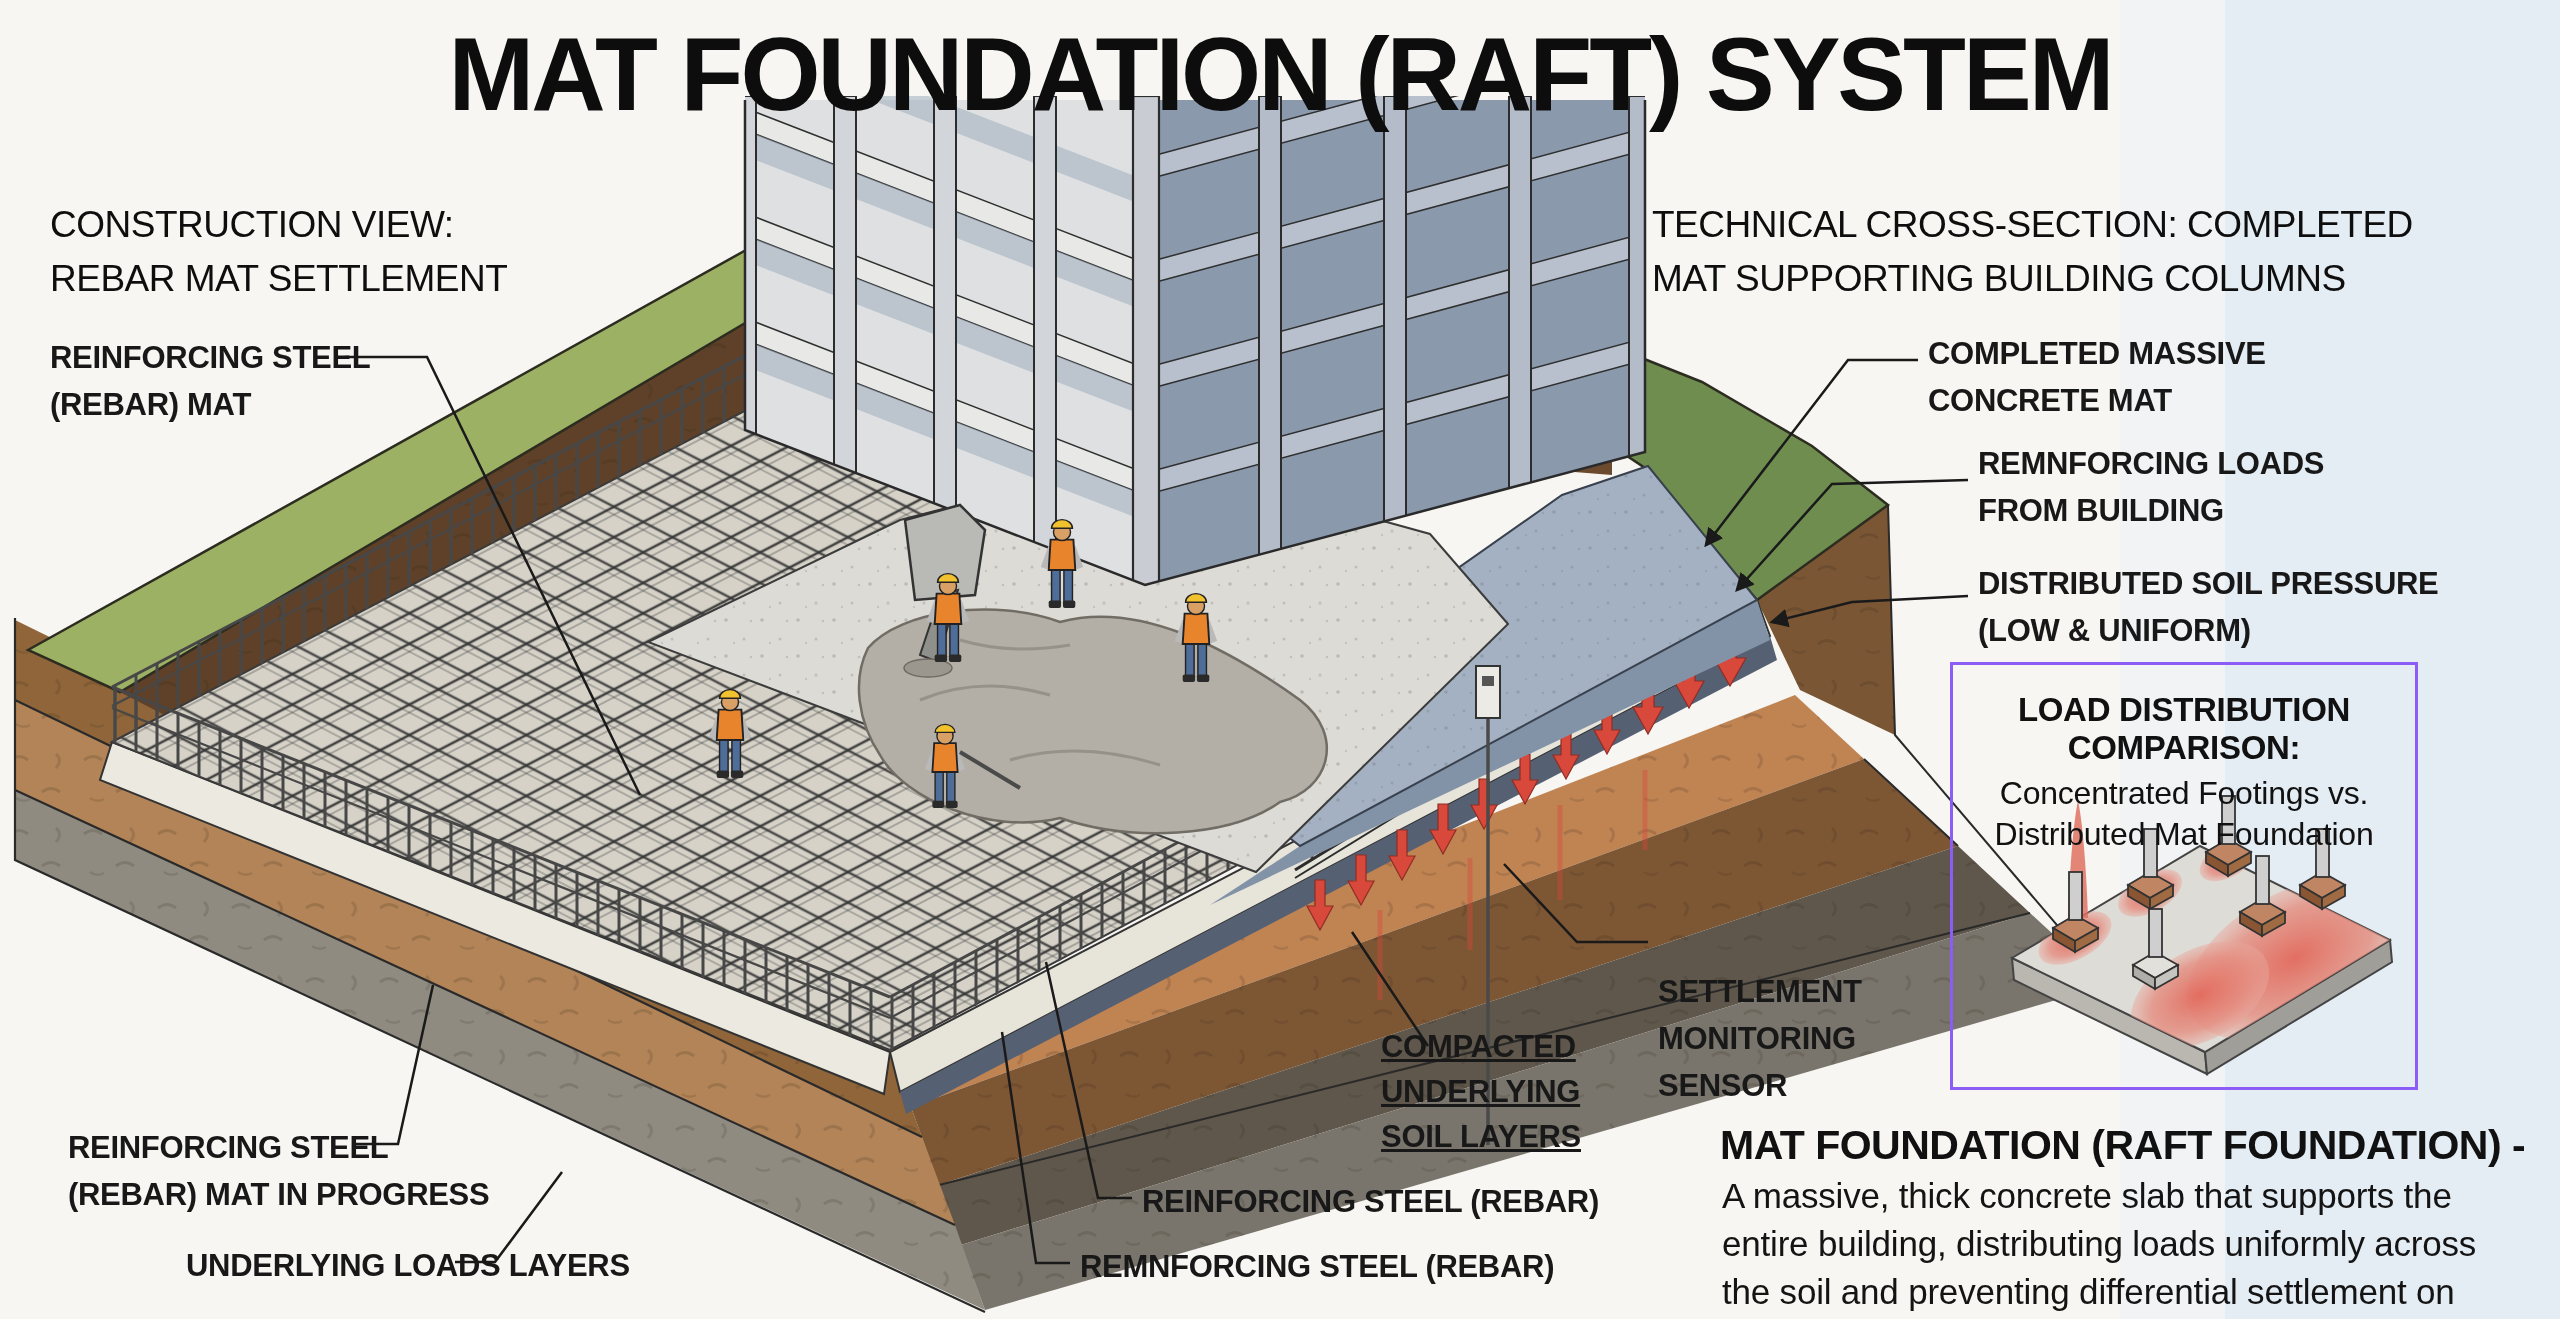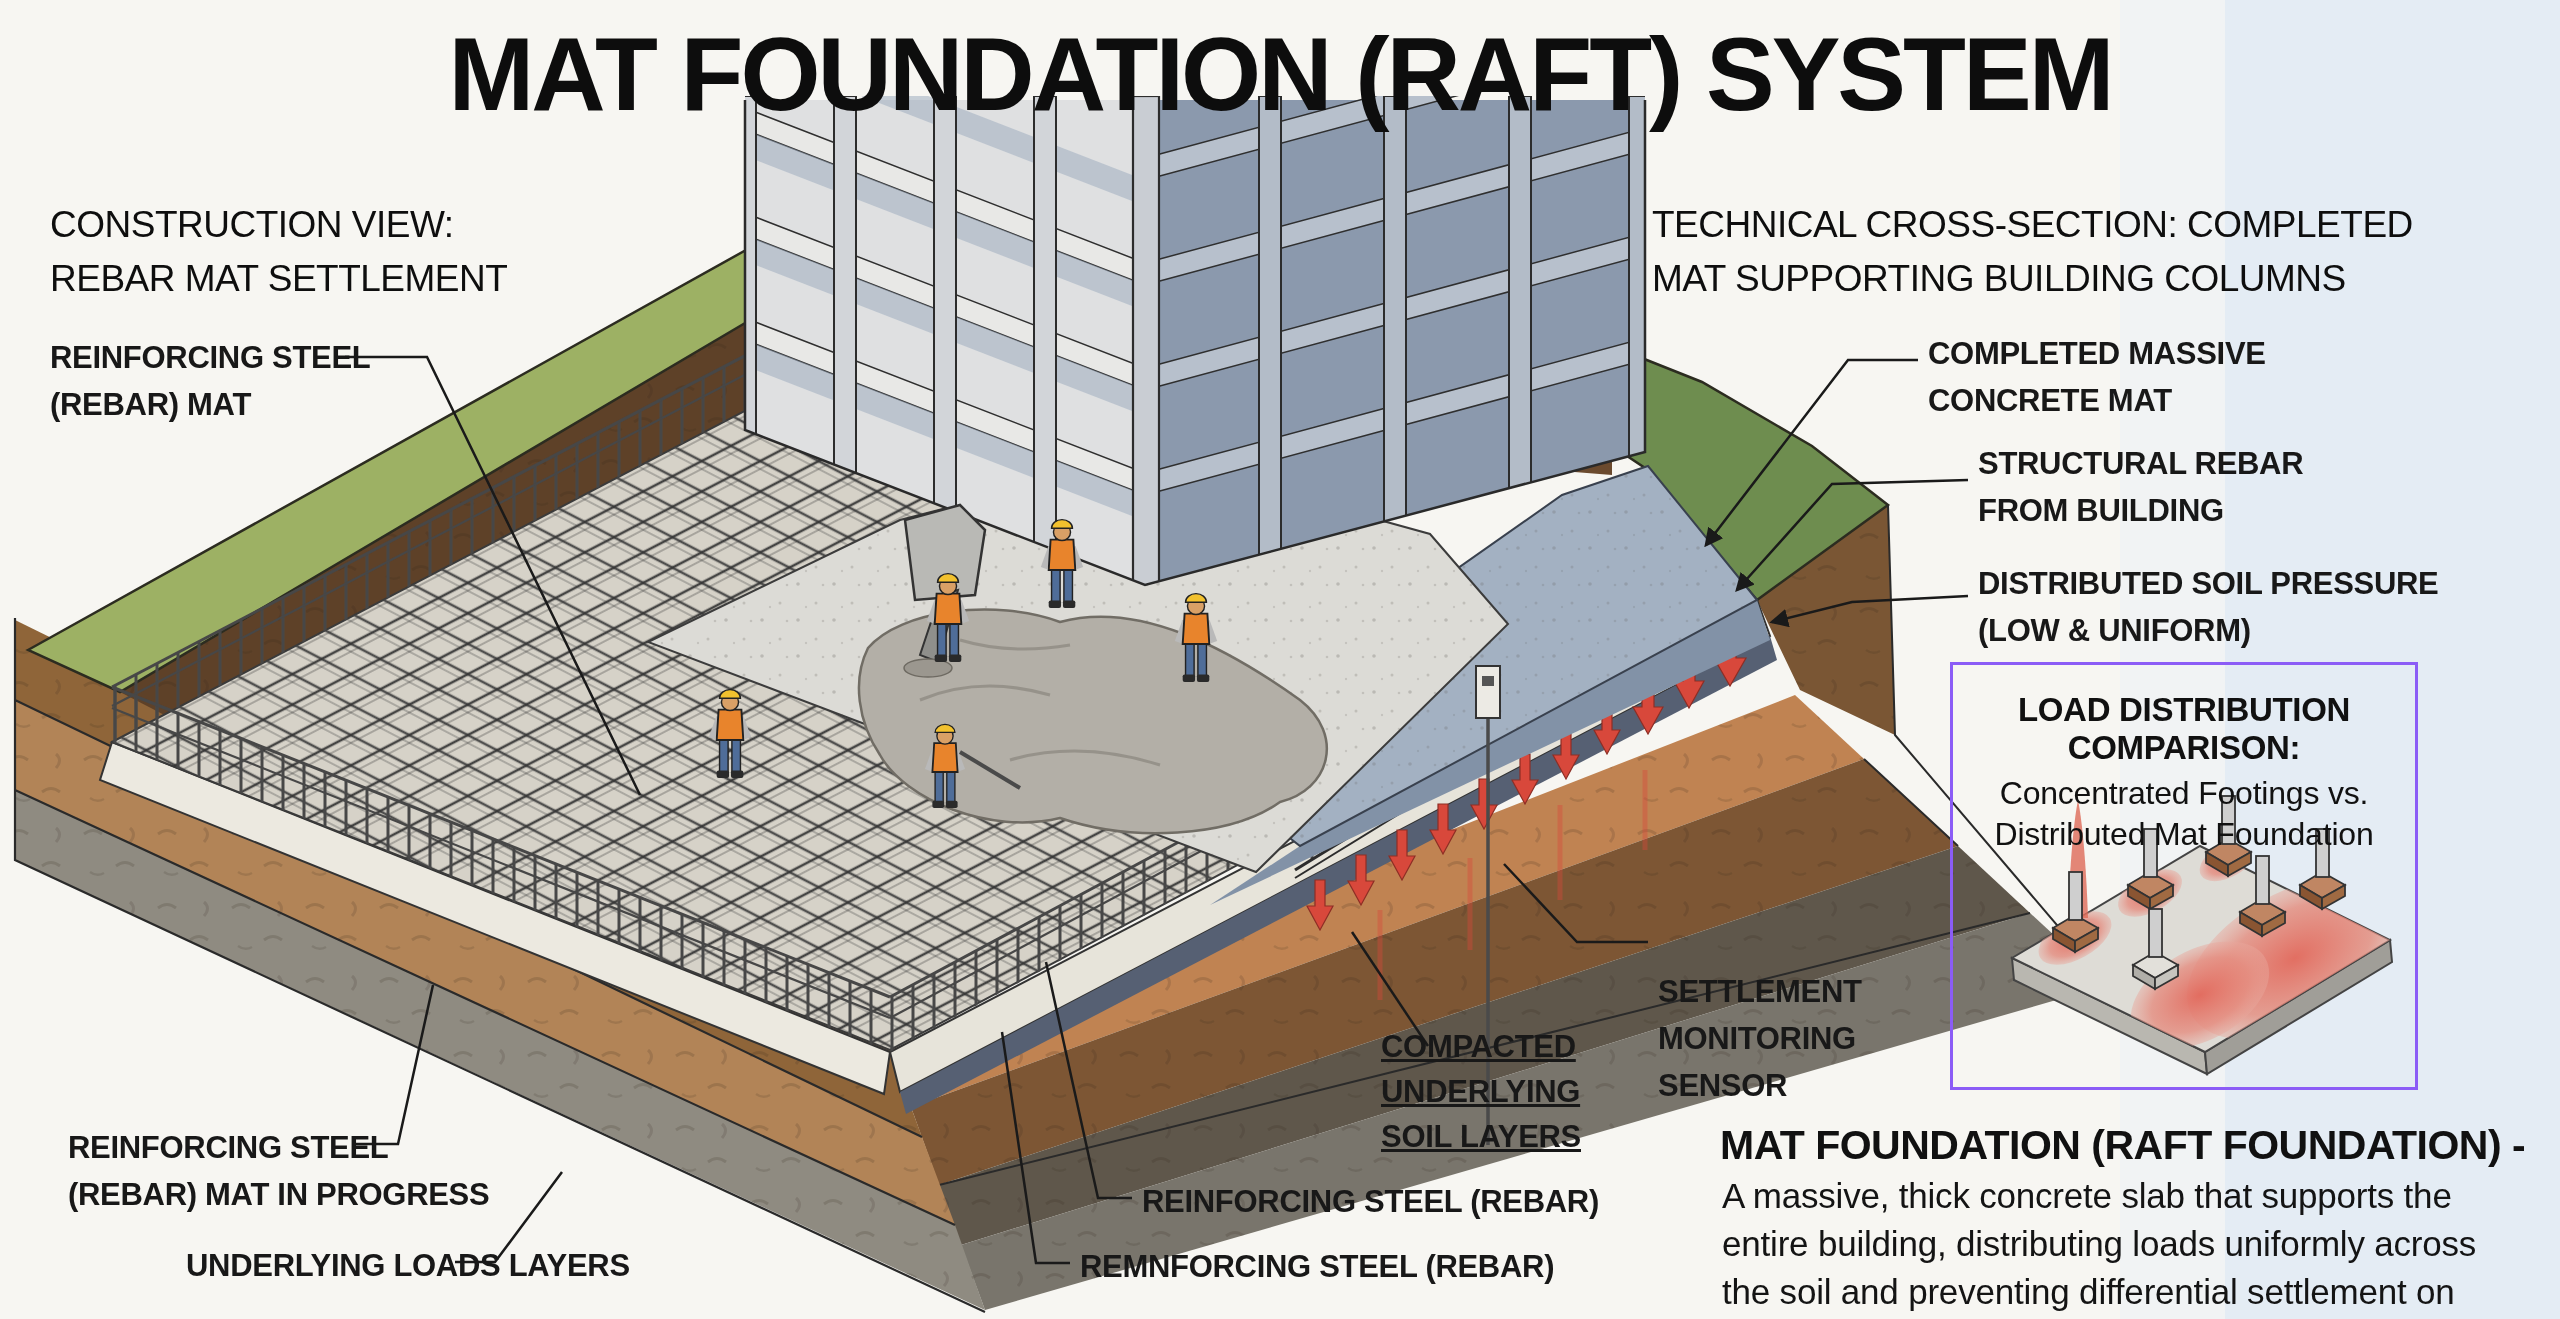--- a/index.html
+++ b/index.html
@@ -335,21 +335,21 @@
   <div>REINFORCING STEEL</div>
   <div>(REBAR) MAT</div>
 </div>
 
 <div class="txt lbl" style="left:1928px;top:330px;">
   <div>COMPLETED MASSIVE</div>
   <div>CONCRETE MAT</div>
 </div>
 
 <div class="txt lbl" style="left:1978px;top:440px;">
-  <div>STRUCTURAL REBAR</div>
+  <div>REMNFORCING LOADS</div>
   <div>FROM BUILDING</div>
 </div>
 
 <div class="txt lbl" style="left:1978px;top:560px;">
   <div>DISTRIBUTED SOIL PRESSURE</div>
   <div>(LOW &amp; UNIFORM)</div>
 </div>
 
 <div class="txt lbl" style="left:1658px;top:968px;">
   <div>SETTLEMENT</div>

